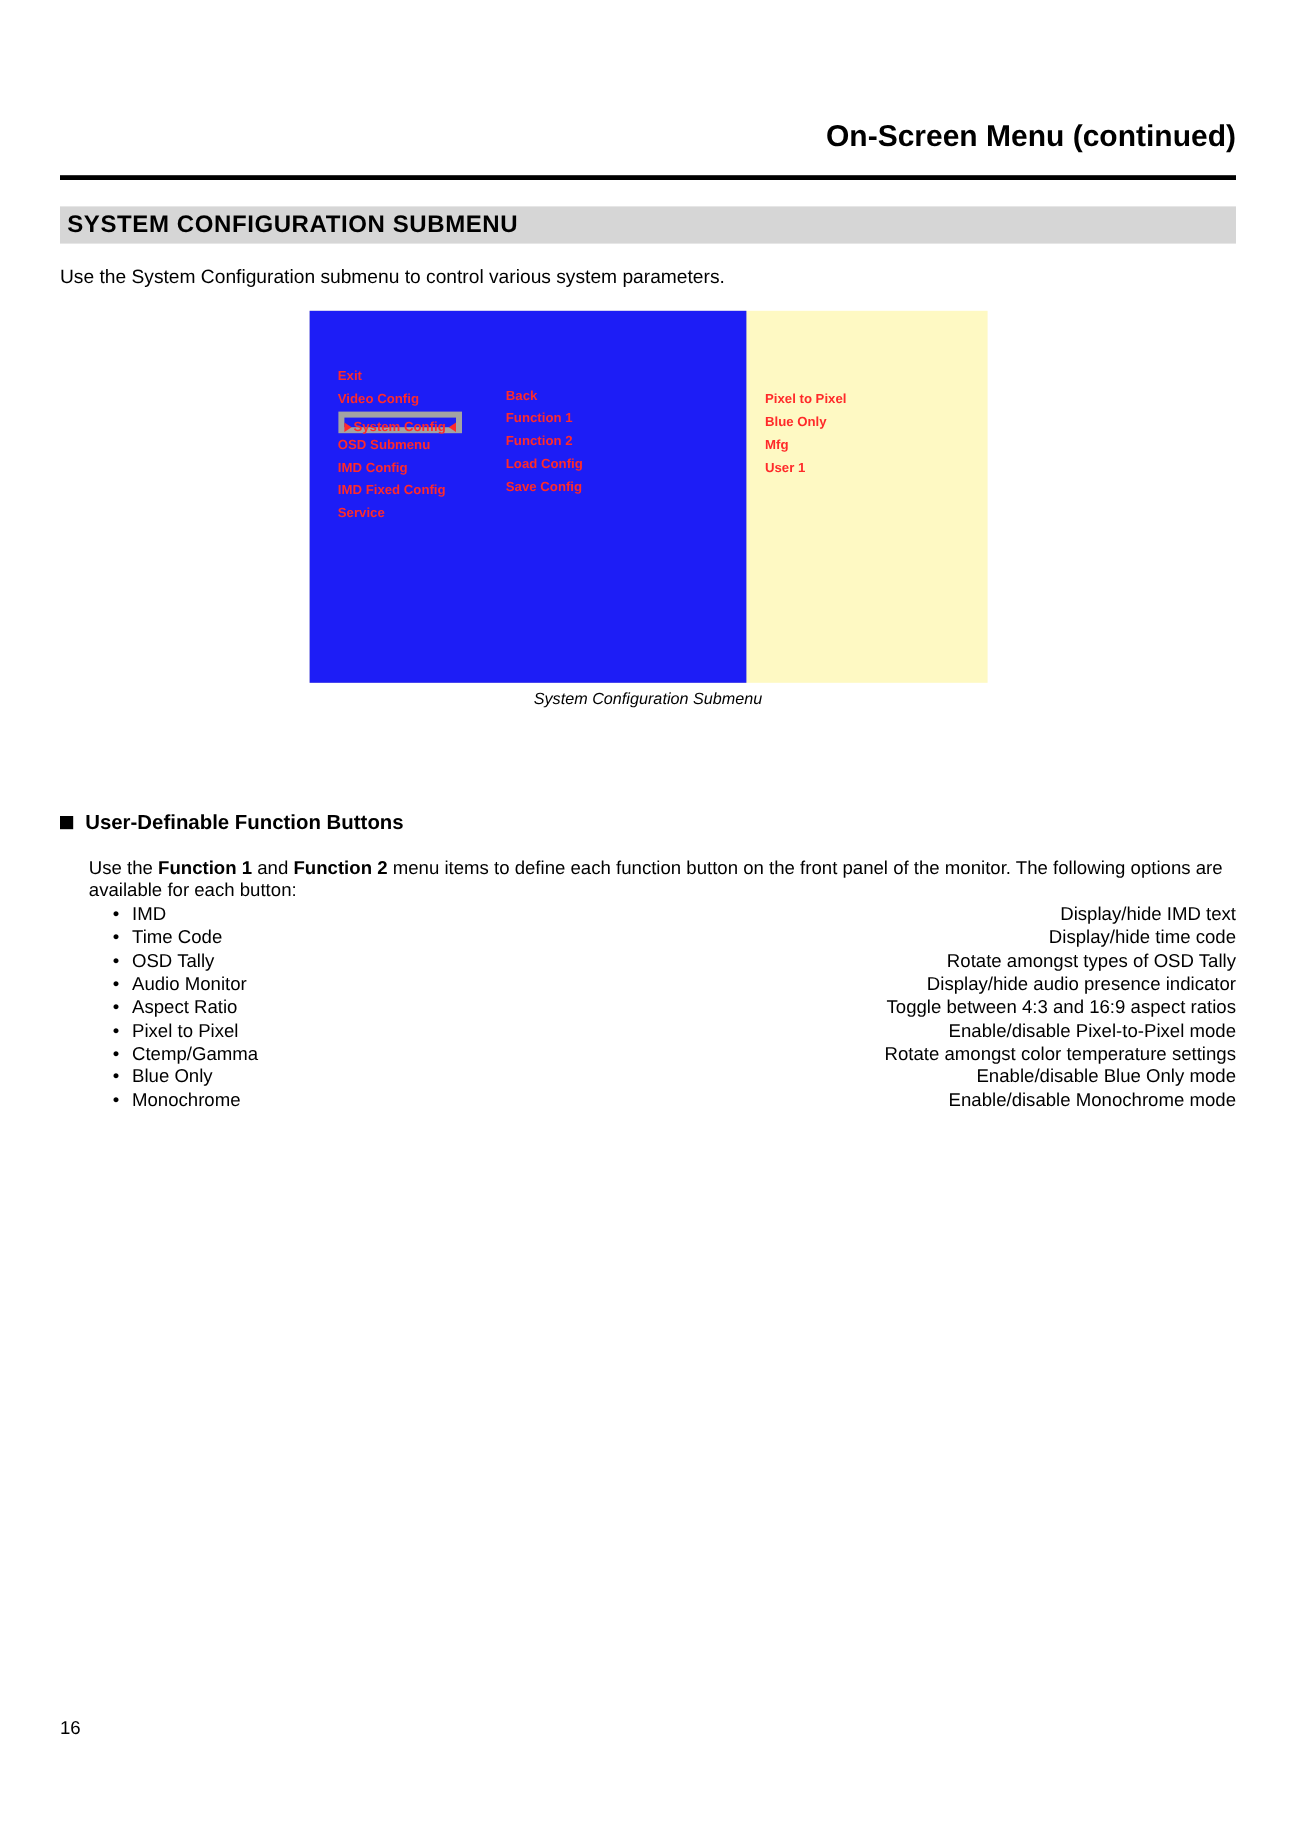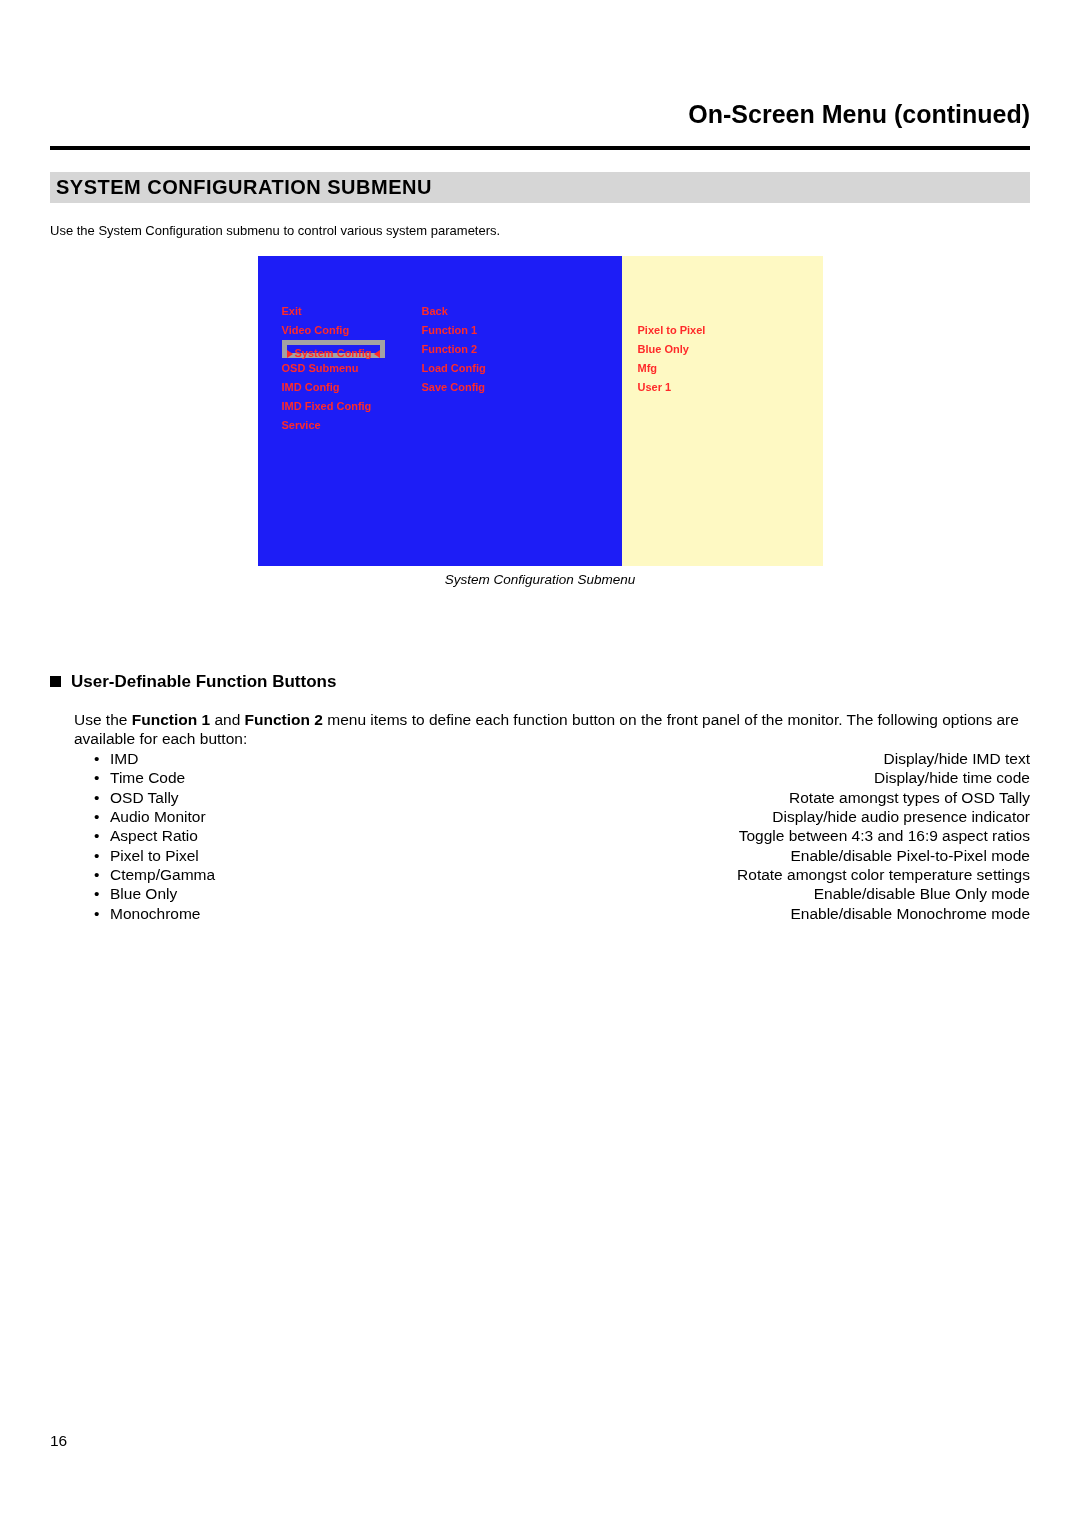--- a/index.html
+++ b/index.html
@@ -22,21 +22,21 @@
   }
   .section-heading {
     background: #d6d6d6;
     font-size: 20px;
     font-weight: bold;
     letter-spacing: 0.5px;
     padding: 4px 6px;
     margin-bottom: 20px;
   }
   .intro-text {
-    font-size: 13px;
+    font-size: 16px;
     margin-bottom: 18px;
   }
   .figure-wrap {
     width: 100%;
     text-align: center;
   }
   .osd-figure {
     display: inline-block;
     text-align: left;
   }
@@ -54,21 +54,21 @@
     height: 310px;
     background: #1d1df6;
     padding: 46px 16px 10px 24px;
     font-family: Verdana, Arial, sans-serif;
     font-size: 11px;
     font-weight: bold;
     color: #ff2a2a;
   }
   .osd-cols { display: flex; }
   .osd-col1 { width: 140px; }
-  .osd-col2 { width: 180px; }
+  .osd-col2 { width: 180px; margin-top: 16px; }
   .osd-row { height: 19px; line-height: 19px; white-space: nowrap; }
   .selected {
     border: 5px solid #a3a3a3;
     display: inline-block;
     padding: 0 0;
     height: 18px;
     line-height: 16px;
     position: relative;
   }
   .tri-r, .tri-l {

